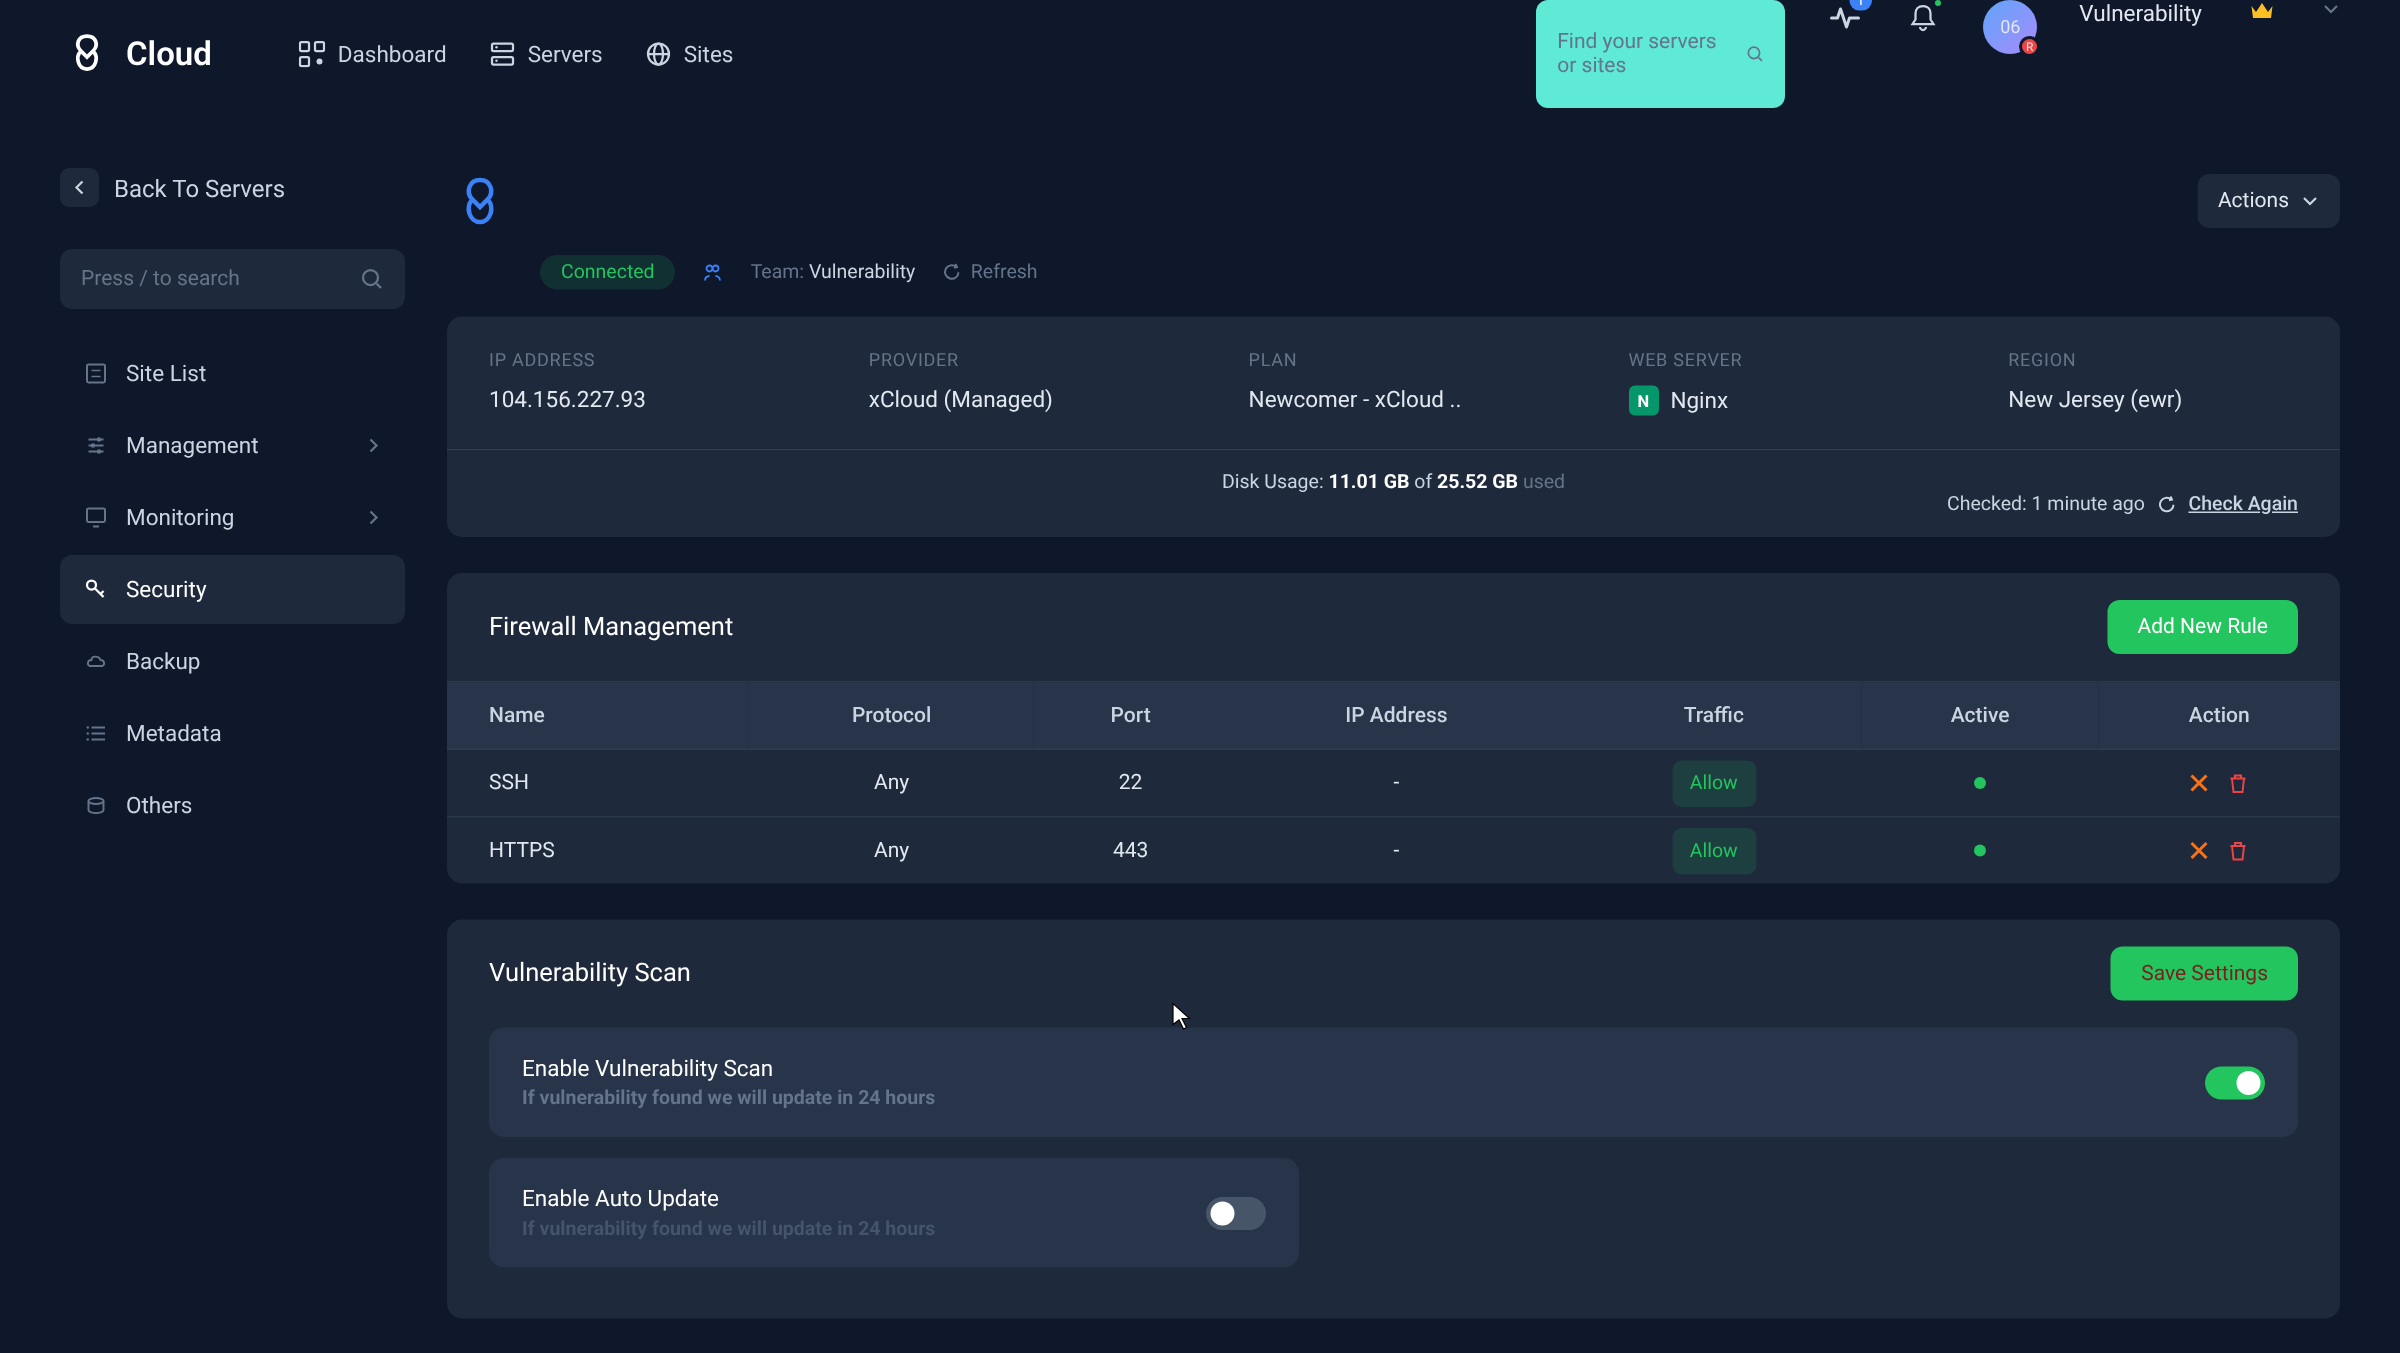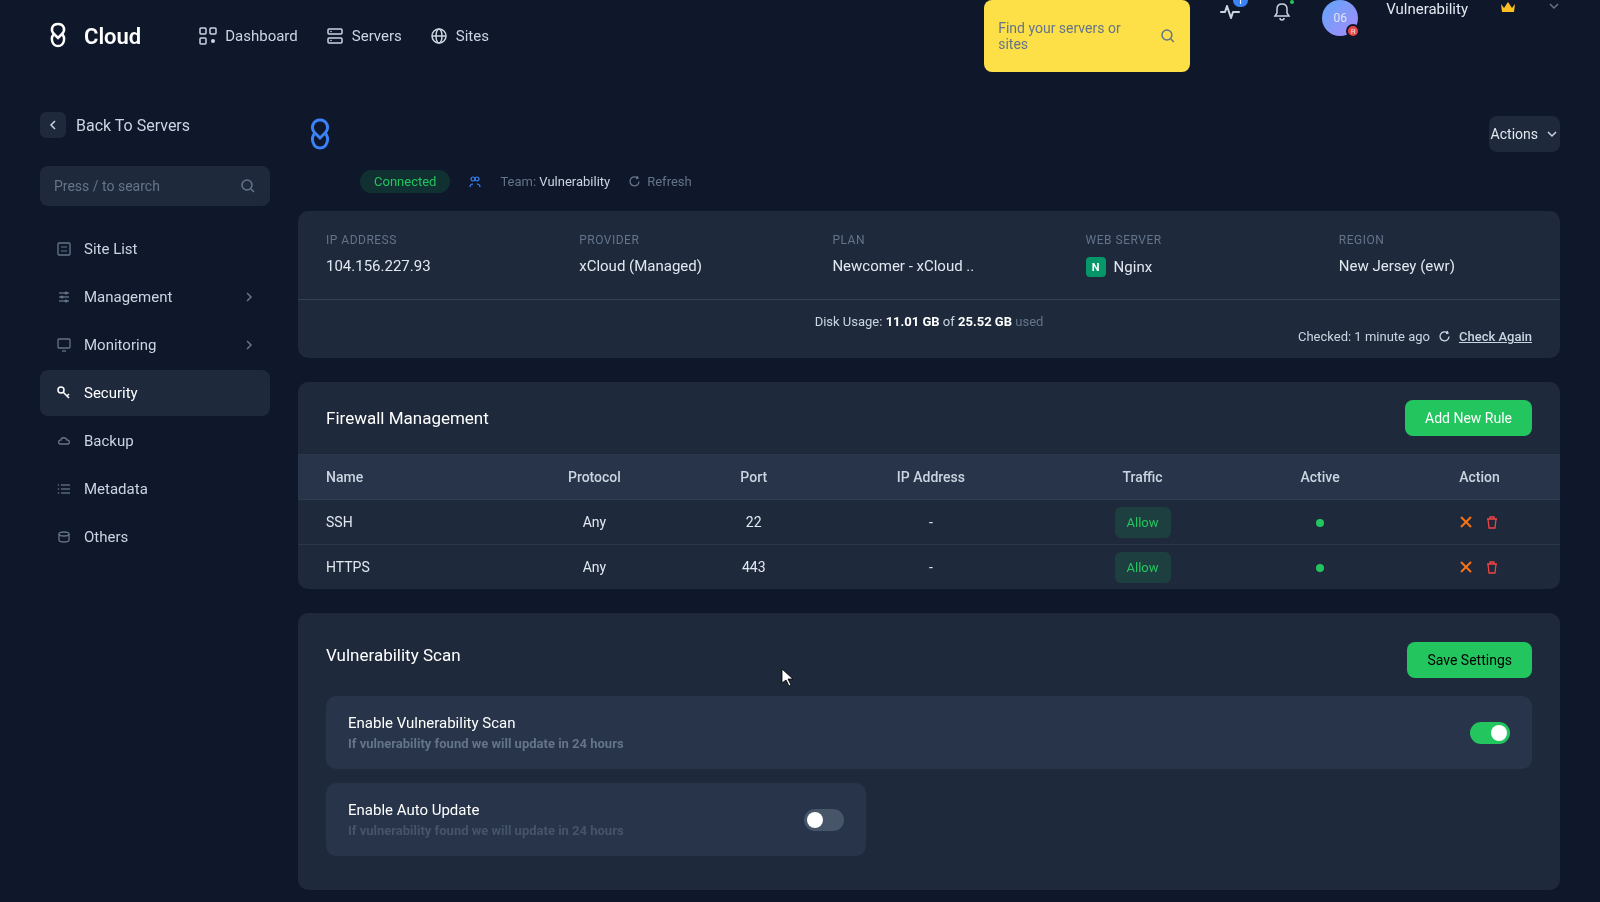--- a/index.html
+++ b/index.html
@@ -36,27 +36,27 @@
 .nav-item {
   display: flex;
   align-items: center;
   gap: 8px;
   color: #cbd5e1;
   font-size: 15px;
   cursor: pointer;
 }
 .spacer { flex: 1; }
 .search-box {
-  background: #fde047;
+  background: #5eead4;
   border-radius: 8px;
   padding: 10px 14px;
   display: flex;
   align-items: center;
   gap: 8px;
-  width: 206px;
+  width: 166px;
   color: #64748b;
   font-size: 14px;
 }
 .top-icon {
   width: 24px;
   height: 24px;
   display: flex;
   align-items: center;
   justify-content: center;
   position: relative;
@@ -172,21 +172,21 @@
   color: #fff;
   display: flex;
   align-items: center;
   gap: 10px;
 }
 .status-dot { width: 8px; height: 8px; border-radius: 50%; background: #22c55e; }
 .actions-btn {
   margin-left: auto;
   background: #1e293b;
   border-radius: 8px;
-  padding: 10px 2px;
+  padding: 10px 14px;
   display: flex;
   align-items: center;
   gap: 8px;
   font-size: 14px;
   color: #e2e8f0;
   cursor: pointer;
 }
 .meta-row {
   display: flex;
   align-items: center;
@@ -292,26 +292,25 @@
   font-size: 13px;
 }
 .active-dot { width: 8px; height: 8px; border-radius: 50%; background: #22c55e; display: inline-block; }
 .action-icons { display: flex; gap: 12px; justify-content: center; }
 .x-icon { color: #f97316; cursor: pointer; }
 .trash-icon { color: #ef4444; cursor: pointer; }
 .vuln-panel { padding-bottom: 20px; }
 .save-btn {
   margin-left: auto;
   background: #22c55e;
-  color: #000000;
+  color: #7f1d1d;
   padding: 10px 20px;
   border-radius: 8px;
   font-size: 14px;
   cursor: pointer;
-  margin-top: 11px;
 }
 .setting-row {
   margin: 0 28px 14px;
   background: #273449;
   border-radius: 10px;
   padding: 18px 22px;
   display: flex;
   align-items: center;
 }
 .setting-row.half { width: 540px; }

